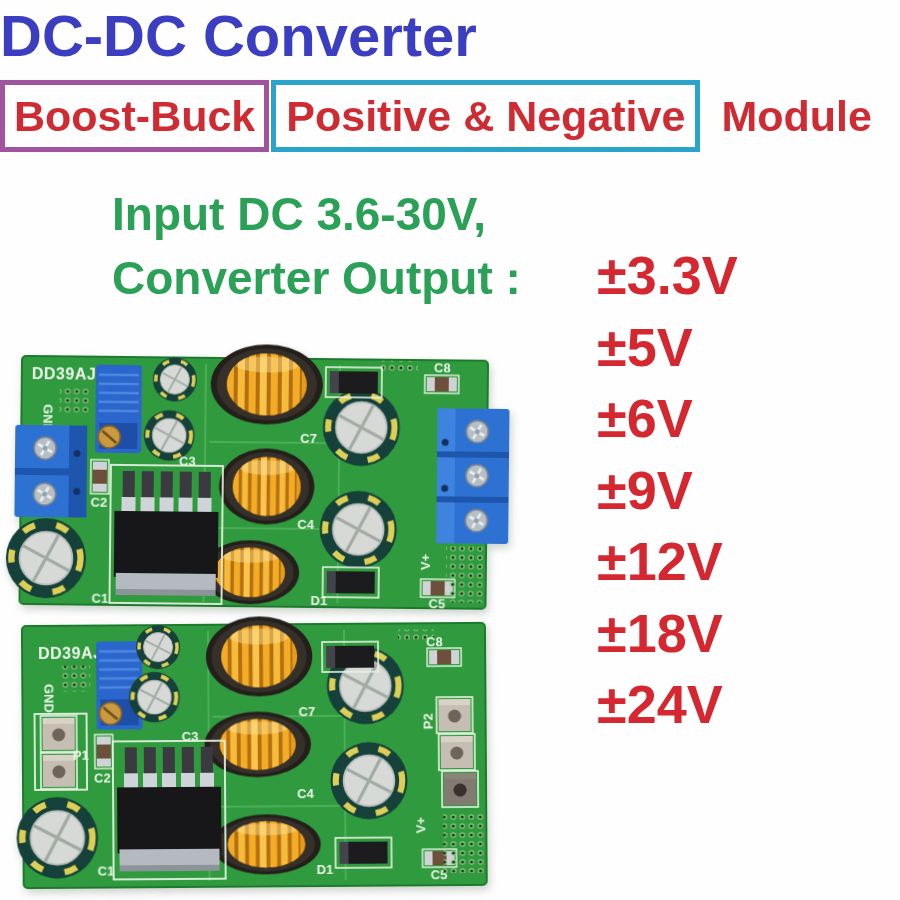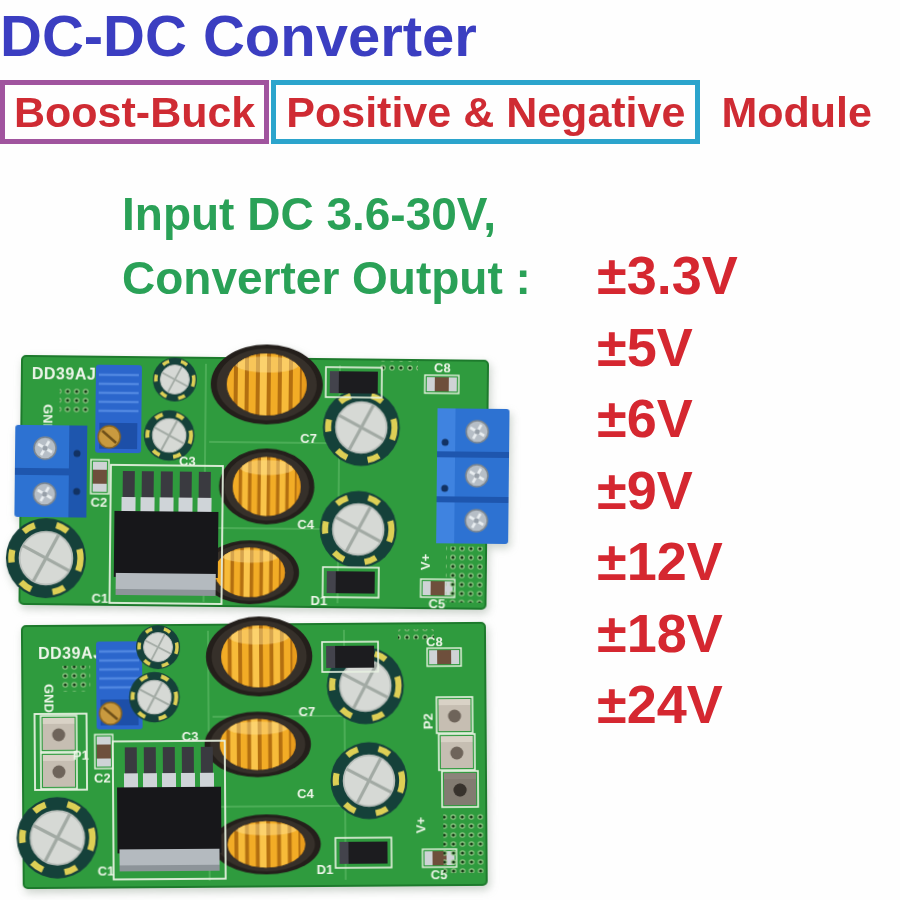--- a/index.html
+++ b/index.html
@@ -8,34 +8,34 @@
 
   .stage { position:absolute; inset:0; background:var(--page-bg,#fff); }
 
   .title {
     position:absolute; top:2px; left:0; width:870px;
     text-align:left; font-size:58px; font-weight:bold;
     color:var(--title-blue,#3b3ec1); letter-spacing:0px;
   }
 
   .subtitle-row {
-    position:absolute; top:80px; left:0; height:64px;
+    position:absolute; top:80px; left:0; height:72px;
     display:flex; align-items:stretch;
     font-size:43px; font-weight:bold; color:var(--subtitle-red,#cf2b33);
     white-space:nowrap;
   }
   .subtitle-row .word { display:flex; align-items:center; }
   .box-purple { border:5px solid var(--purple-box,#a0549e); padding:0 9px; }
   .box-cyan   { border:5px solid var(--cyan-box,#2ba4cc);  padding:16px 10px; margin-left:2px; }
   .plain-word { padding-left:21px; }
 
   .description {
     position:absolute; left:112px; top:182px;
     font-size:46px; font-weight:bold; line-height:64px;
-    color:var(--green-text,#2aa157); white-space:nowrap;margin-left:10px;
+    color:var(--green-text,#2aa157); white-space:nowrap;
   }
 
   .voltage-list { position:absolute; left:597px; top:240px; }
   .voltage-item {
     height:71.5px; line-height:71.5px;
     font-size:54px; font-weight:bold;
     color:var(--voltage-red,#d52730); white-space:nowrap;
   }
 
   svg { overflow:visible; display:block; }

